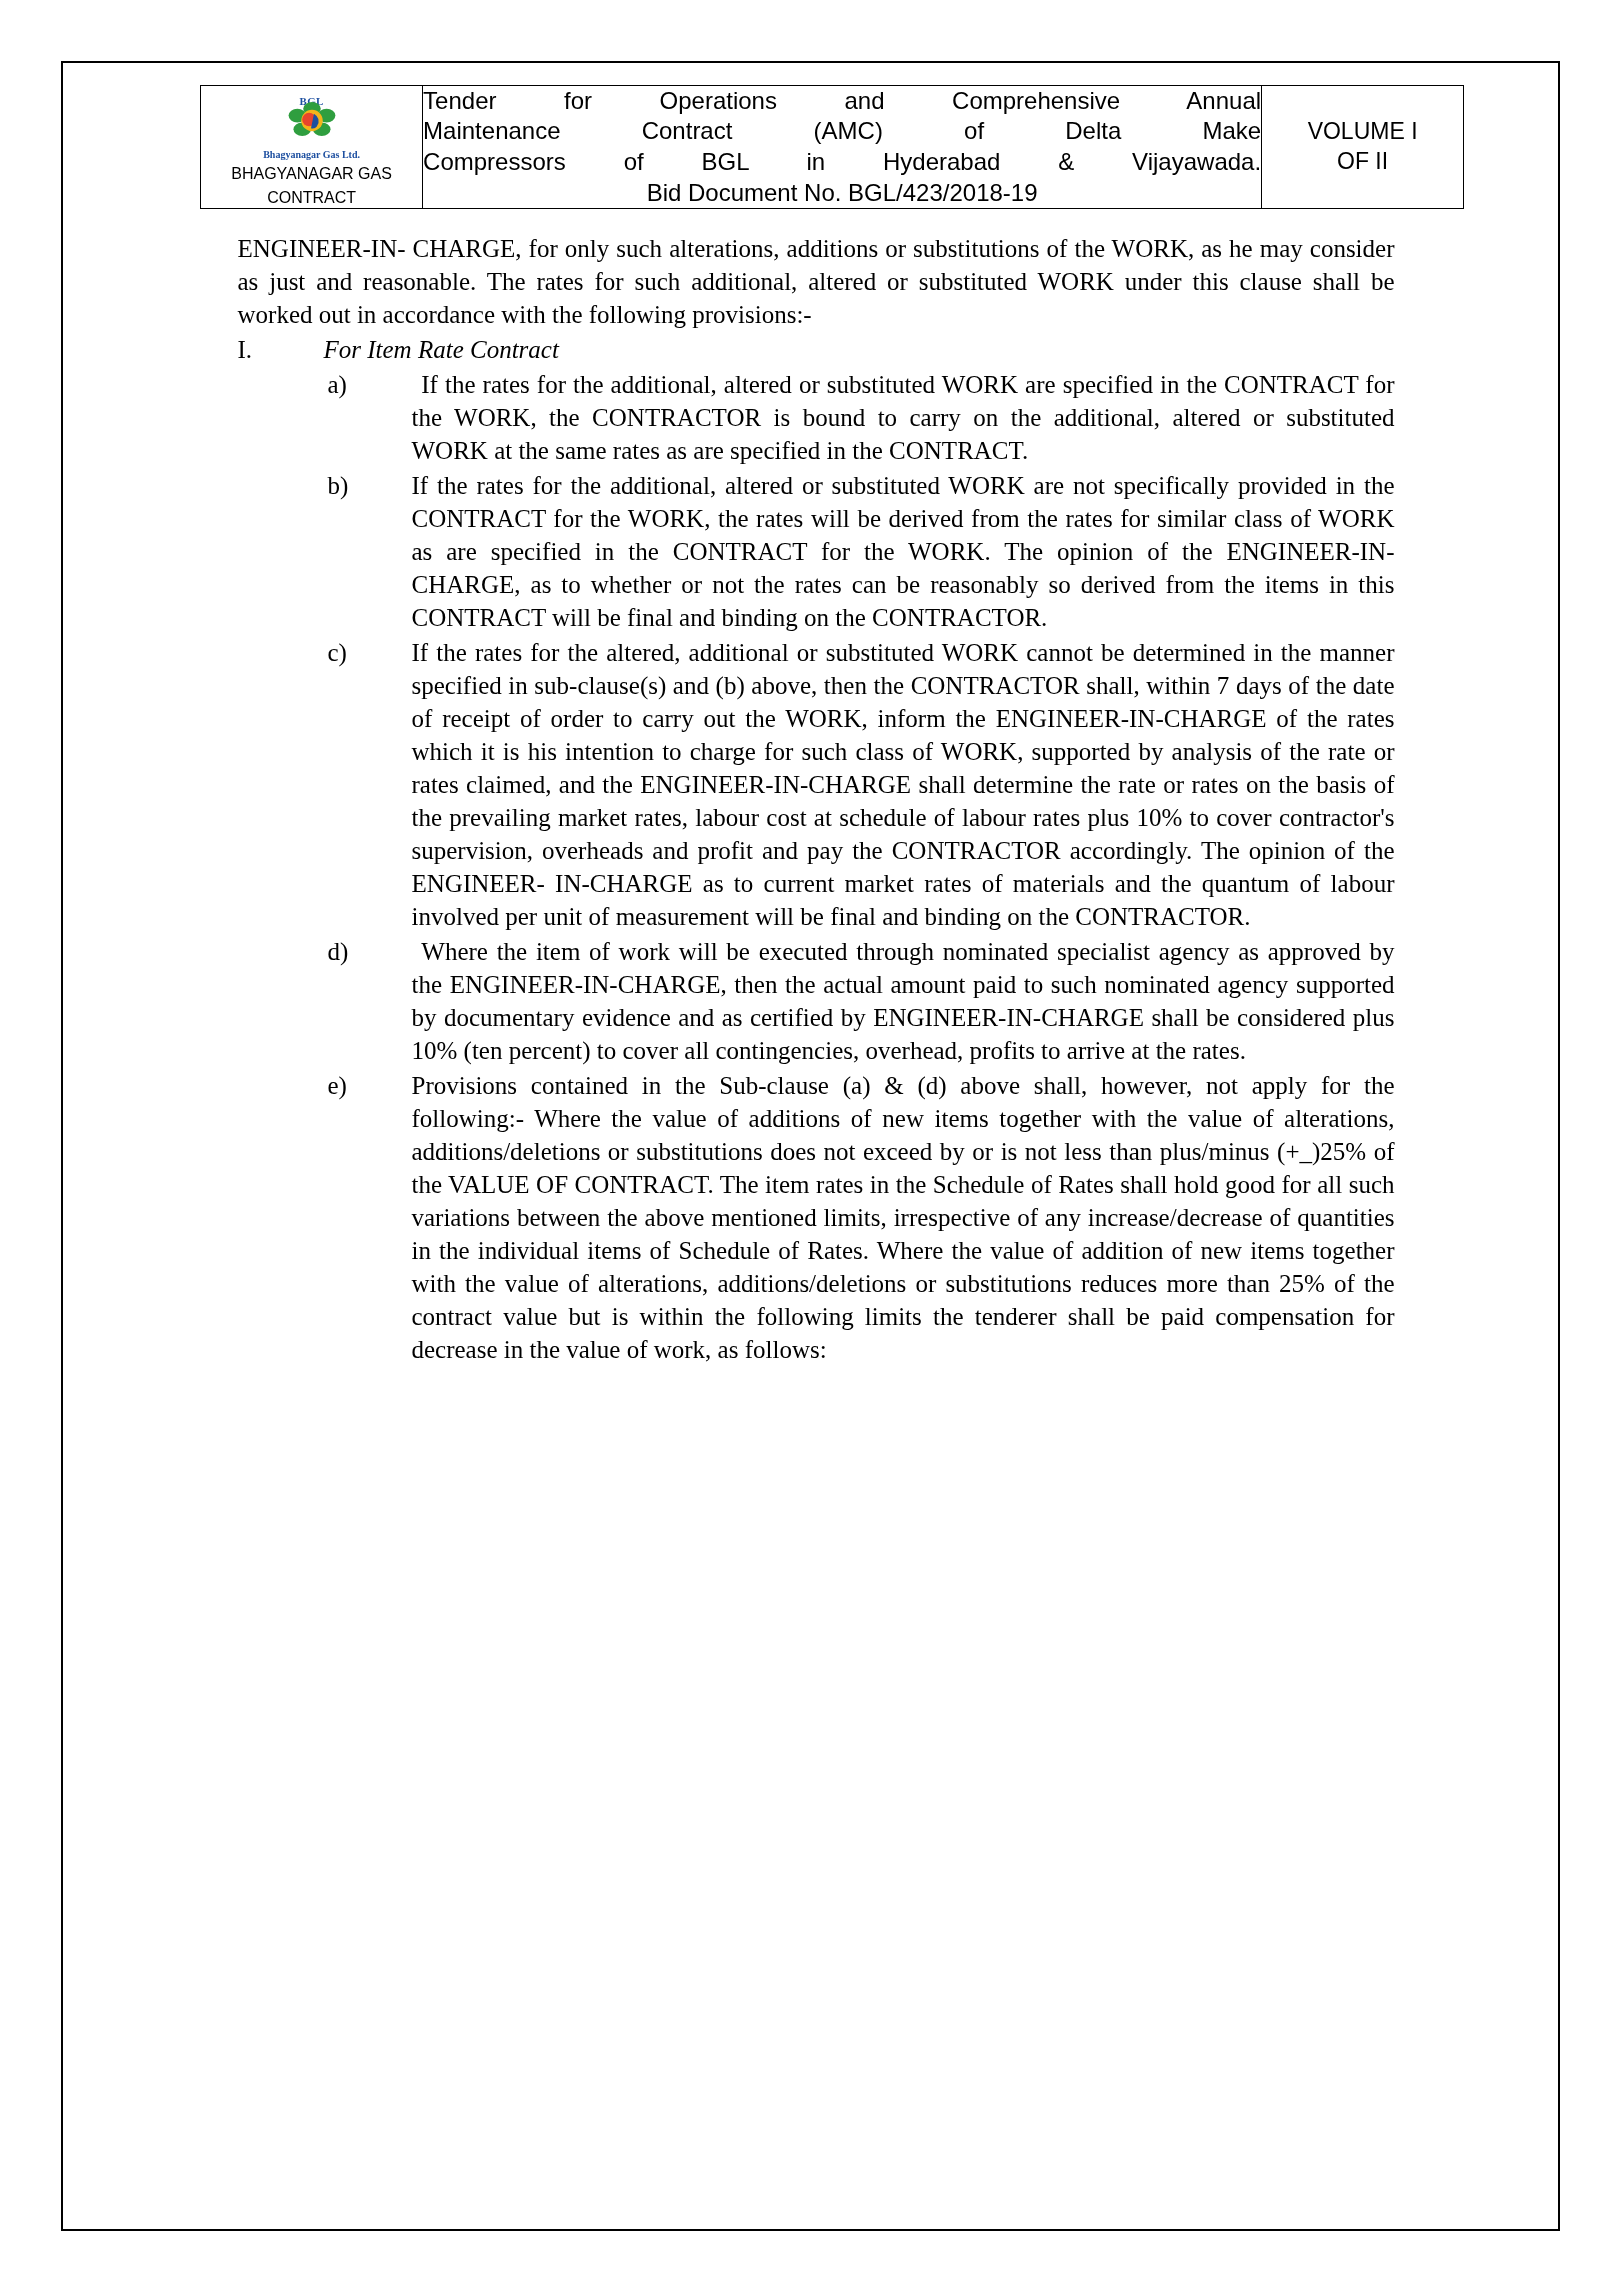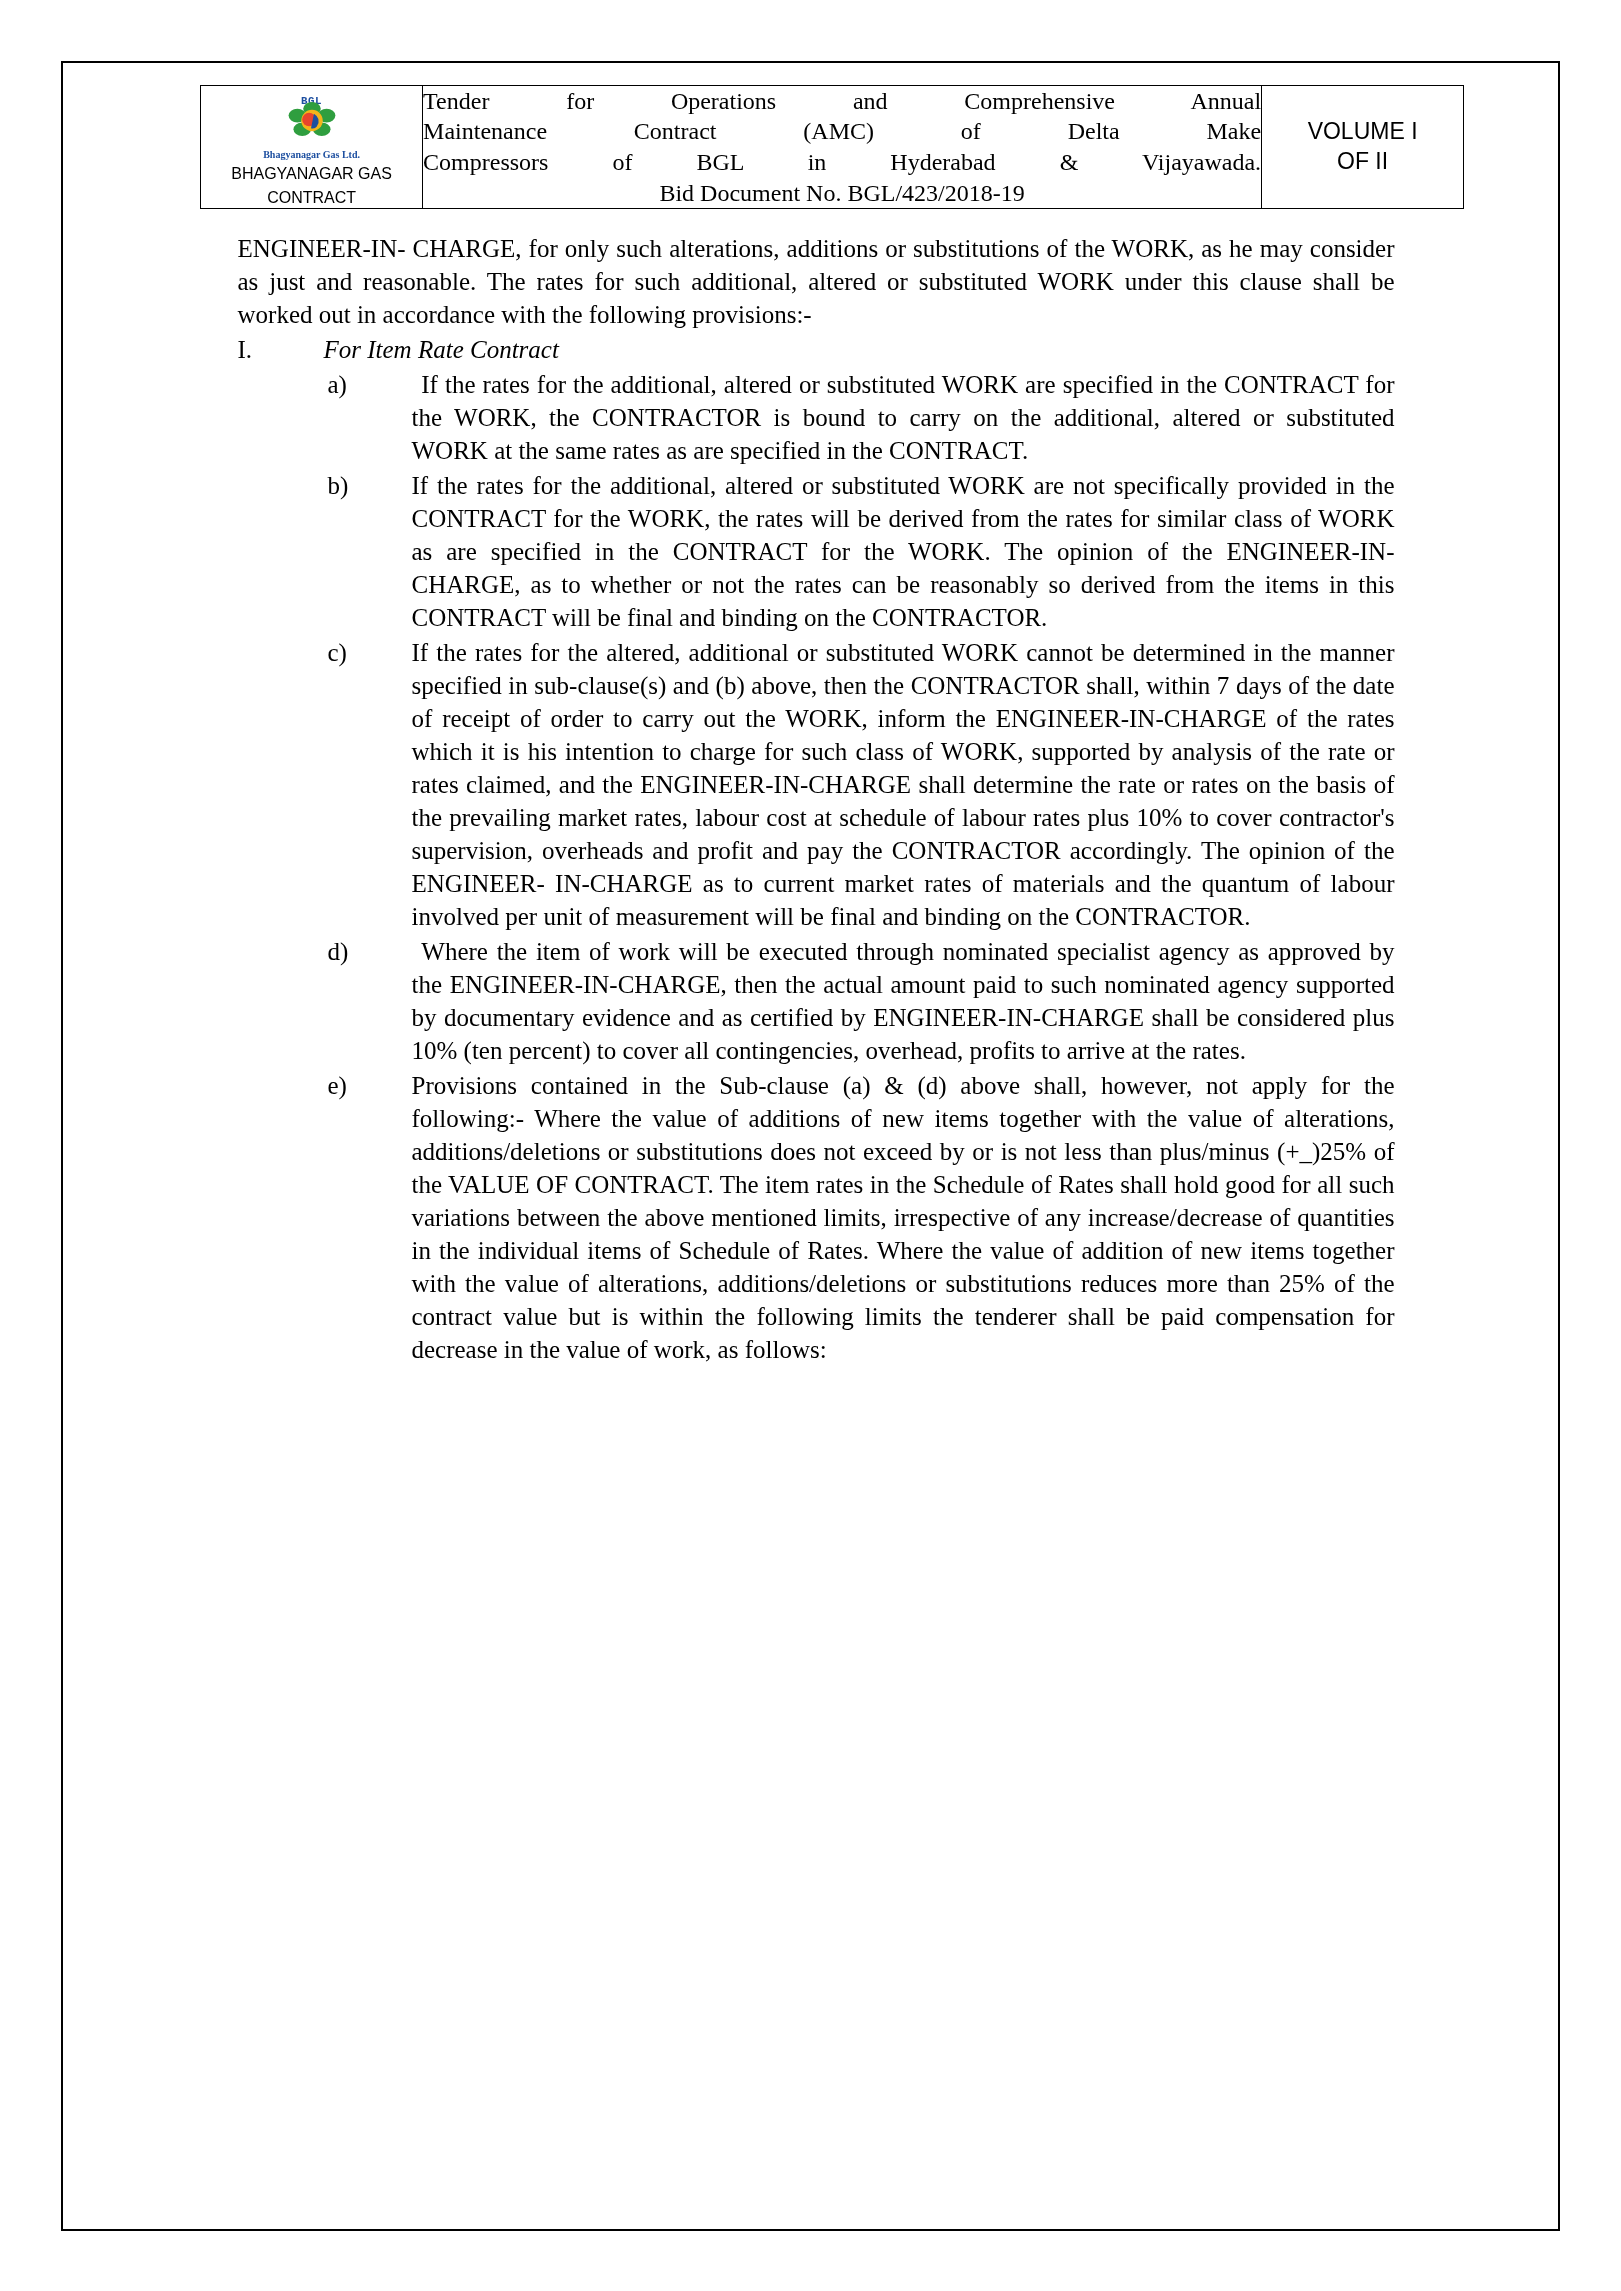--- a/index.html
+++ b/index.html
@@ -62,21 +62,21 @@
   }
   .logo-badge {
     position: absolute;
     left: 50%;
     top: 9px;
     transform: translateX(-50%);
     font-size: 10.8px;
     font-weight: bold;
     color: #1d4fa0;
     letter-spacing: 0.5px;
-    font-family: Liberation Mono, monospace;
+    font-family: Liberation Serif, serif;
   }
   .logo-flower {
     position: absolute;
     left: 50%;
     top: 13.7px;
     transform: translateX(-50%);
     width: 57px;
     height: 39px;
   }
   .logo-sub {
@@ -93,21 +93,21 @@
     margin-top: 4px;
   }
   .title-cell {
     padding: 13.7px 15.7px 11.8px 15.7px;
   }
   .title-line {
     font-size: 24px;
     line-height: 1.28;
     text-align: justify;
     text-align-last: justify;
-    font-family: Liberation Serif, serif;
+    font-family: Liberation Sans, sans-serif;
   }
   .title-line.last {
     text-align: center;
     text-align-last: center;
   }
   .vol-cell {
     width: 201px;
     text-align: center;
     font-size: 23px;
     line-height: 1.3;

